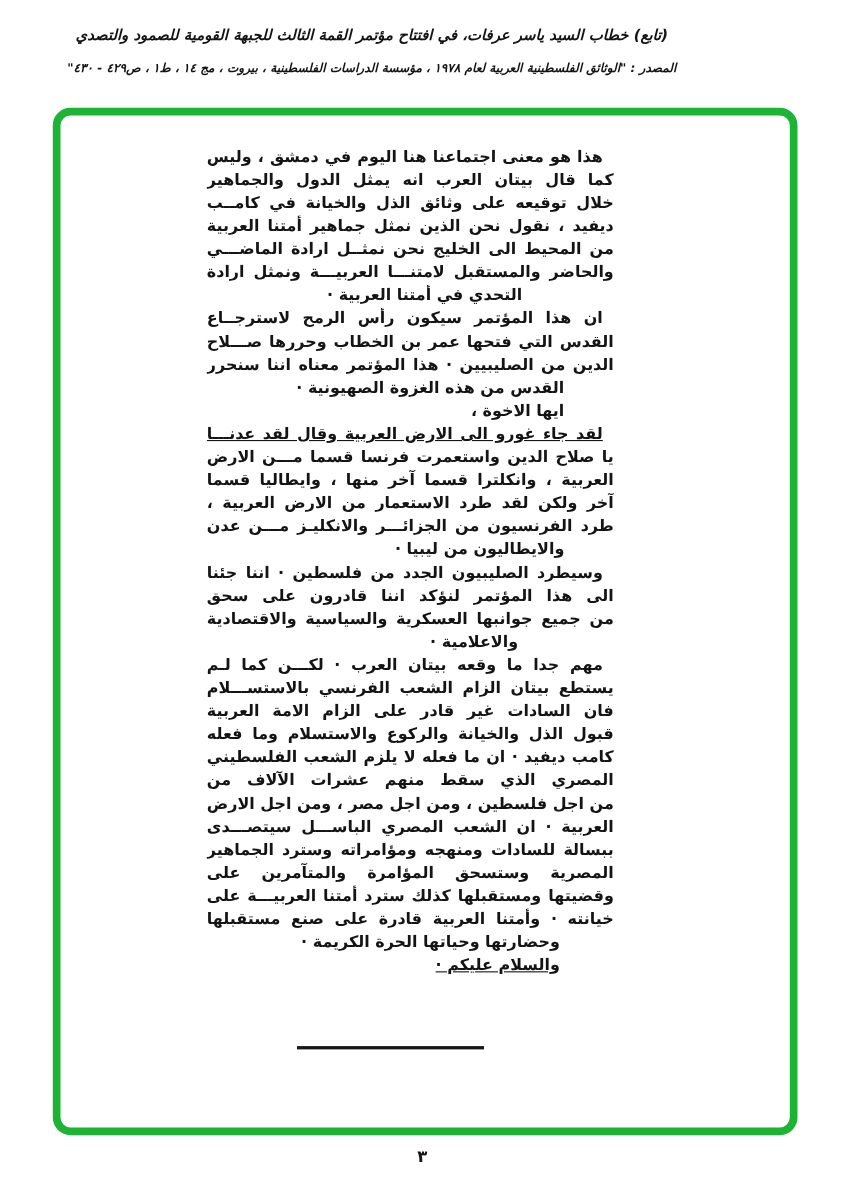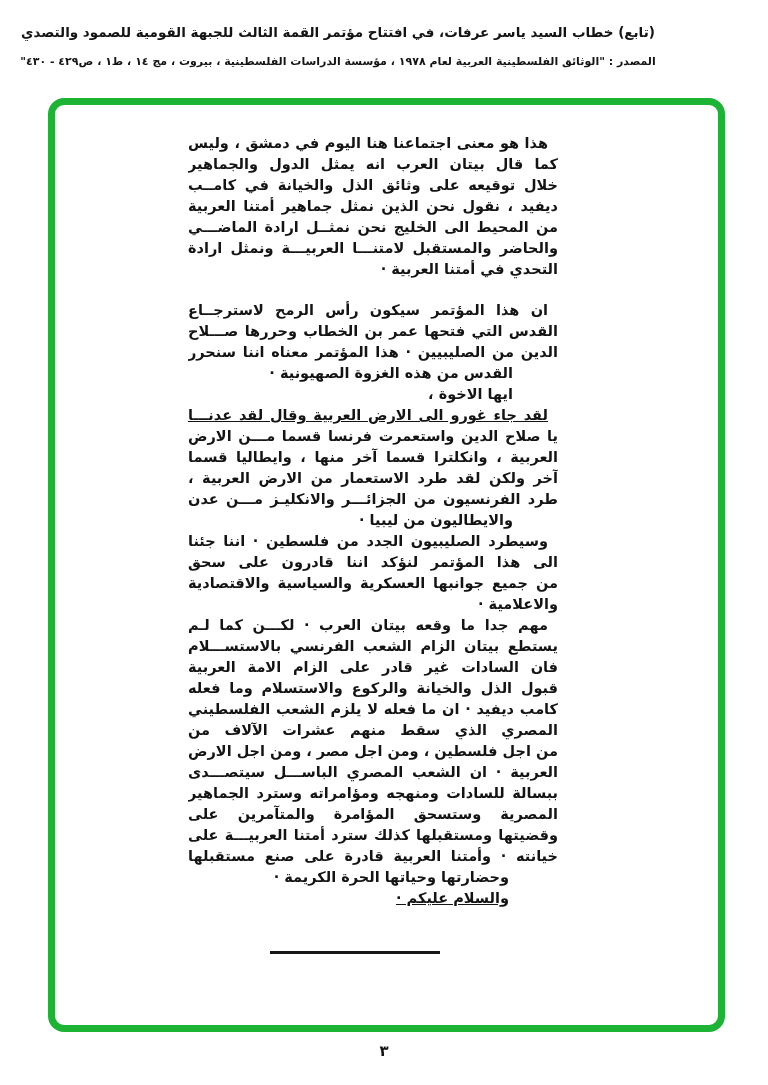--- a/index.html
+++ b/index.html
@@ -1,21 +1,21 @@
 <!DOCTYPE html>
 <html lang="ar"><head>
 <meta charset="utf-8">
 <style>
   html,body{margin:0;padding:0;}
   body{
     width:768px;height:1085px;position:relative;background:#ffffff;
     font-family:"DejaVu Sans",sans-serif;color:#141414;overflow:hidden;
   }
   .header{
-    position:absolute;top:20px;left:0;width:676px;text-align:center;direction:rtl;
+    position:absolute;top:20px;left:0;width:676px;text-align:center;direction:rtl;font-style:italic;
   }
   .header-title{
     font-size:13.5px;font-weight:bold;line-height:24px;letter-spacing:0;
     white-space:nowrap;
   }
   .header-source{
     font-size:11px;font-weight:bold;line-height:22px;margin-top:7px;white-space:nowrap;
   }
   .frame{
     position:absolute;left:48px;top:98px;width:677px;height:934px;
@@ -23,21 +23,21 @@
   }
   .textcol{
     position:absolute;left:188px;top:133px;width:370px;direction:rtl;
   }
   .line{
     height:21px;line-height:21px;font-size:14.5px;font-weight:bold;
     overflow:hidden;white-space:normal;
   }
   .justify{text-align:justify;text-align-last:justify;-moz-text-align-last:justify;}
   .right{text-align:right;}
-  .left{text-align:right;}
+  .left{text-align:center;}
   .separator-rule{
     position:absolute;left:270px;top:951px;width:170px;height:3px;background:#161616;
   }
   .page-number{
     position:absolute;left:0;top:1042px;width:768px;text-align:center;
     font-size:15px;font-weight:bold;
   }
 </style>
 </head>
 <body style="color: rgb(20, 20, 20);">
@@ -50,21 +50,21 @@
 <div class="frame" style="border-color: rgb(29, 179, 52);"></div>
 
 <div class="textcol">
     <div class="line justify" style="padding-right: 10px;">هذا هو معنى اجتماعنا هنا اليوم في دمشق ، وليس</div>
     <div class="line justify">كما قال بيتان العرب انه يمثل الدول والجماهير العربية</div>
     <div class="line justify">خلال توقيعه على وثائق الذل والخيانة في كامــب</div>
     <div class="line justify">ديفيد ، نقول نحن الذين نمثل جماهير أمتنا العربية</div>
     <div class="line justify">من المحيط الى الخليج نحن نمثــل ارادة الماضـــي</div>
     <div class="line justify">والحاضر والمستقبل لامتنـــا العربيـــة ونمثل ارادة</div>
     <div class="line left" style="padding-left: 26px;">التحدي في أمتنا العربية ·</div>
-    <div class="line justify" style="padding-right: 10px; margin-top: 20px;">ان هذا المؤتمر سيكون رأس الرمح لاسترجــاع</div>
+    <div class="line justify" style="padding-right: 10px;">ان هذا المؤتمر سيكون رأس الرمح لاسترجــاع</div>
     <div class="line justify">القدس التي فتحها عمر بن الخطاب وحررها صـــلاح</div>
     <div class="line justify">الدين من الصليبيين · هذا المؤتمر معناه اننا سنحرر</div>
     <div class="line right" style="padding-right: 45px;">القدس من هذه الغزوة الصهيونية ·</div>
     <div class="line right" style="padding-right: 45px;">ايها الاخوة ،</div>
     <div class="line justify" style="padding-right: 10px; text-decoration: underline;">لقد جاء غورو الى الارض العربية وقال لقد عدنـــا</div>
     <div class="line justify">يا صلاح الدين واستعمرت فرنسا قسما مـــن الارض</div>
     <div class="line justify">العربية ، وانكلترا قسما آخر منها ، وايطاليا قسما</div>
     <div class="line justify">آخر ولكن لقد طرد الاستعمار من الارض العربية ،</div>
     <div class="line justify">طرد الفرنسيون من الجزائـــر والانكليـز مـــن عدن</div>
     <div class="line right" style="padding-right: 45px;">والايطاليون من ليبيا ·</div>

